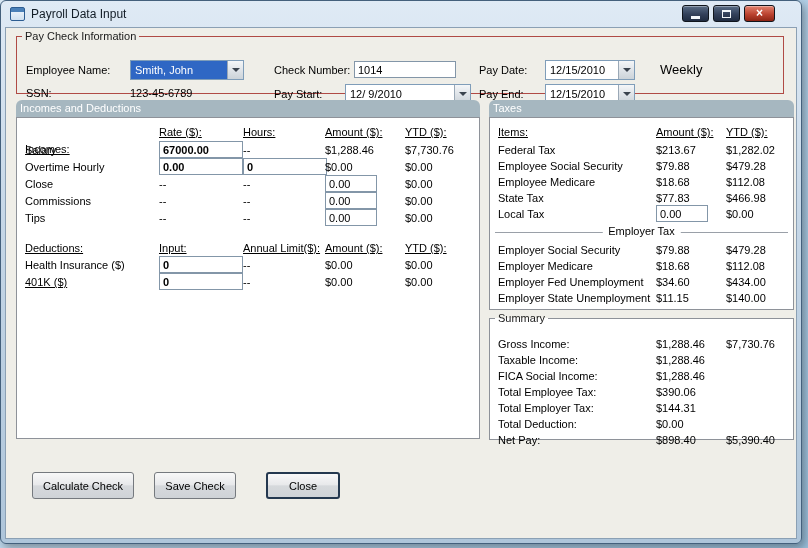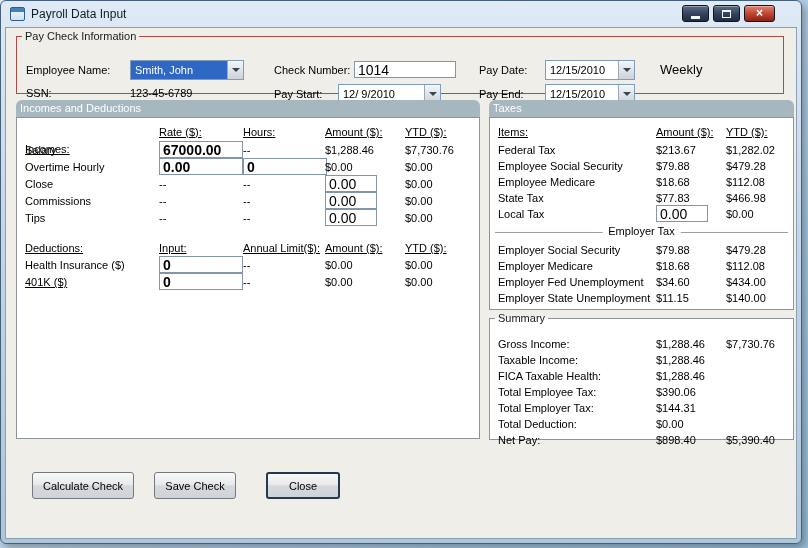--- a/index.html
+++ b/index.html
@@ -38,21 +38,21 @@
     position:absolute; left:4px; top:26px; right:4px; bottom:4px;
     background:#efeee8; border:1px solid #8ba0b4;
   }
   fieldset { position:absolute; margin:0; padding:0; }
   legend { font-size:11px; color:#1a1a1a; padding:0 3px; margin-left:5px; white-space:nowrap; }
   .paycheck { left:10px; top:2px; width:768px; height:64px; border:1px solid #b04a45; }
   .lbl { position:absolute; font-size:11px; color:#000; white-space:nowrap; }
   .bold-lbl { font-weight:normal; font-size:13px; }
   .tb {
     position:absolute; height:17px; border:1px solid #8396a8; background:#fff;
-    font-family:"Liberation Sans", sans-serif; font-size:14px; padding:0 3px; color:#000;
+    font-family:"Liberation Sans", sans-serif; font-size:11px; padding:0 3px; color:#000;
   }
   .w102 { width:102px; } .w62 { width:84px;font-weight:bold; } .w52 { width:52px; }
   .combo {
     position:absolute; height:20px; border:1px solid #7f9db9; background:#fff;
     display:flex; cursor:pointer;
   }
   .combo.sel { background:#2f67c4; }
   .combo-text { flex:1; font-size:11px; padding:3px 4px; color:#000; white-space:nowrap; overflow:hidden; }
   .combo.sel .combo-text { color:#fff; }
   .combo-btn {
@@ -125,21 +125,21 @@
             <div class="tri"></div>
           </div>
       </div>
 
       <span class="lbl bold-lbl" style="left:643px;top:20px">Weekly</span>
 
       <span class="lbl" style="left:9px;top:45px">SSN:</span>
       <span class="lbl" style="left:113px;top:45px">123-45-6789</span>
 
       <span class="lbl" style="left:257px;top:46px">Pay Start:</span>
-      <div class="combo" style="left:321px;top:42px;width:103px">
+      <div class="combo" style="left:328px;top:42px;width:126px">
         <span class="combo-text">12/ 9/2010</span>
         <div class="combo-btn">
             <div class="tri"></div>
           </div>
       </div>
 
       <span class="lbl" style="left:462px;top:46px">Pay End:</span>
       <div class="combo" style="left:528px;top:42px;width:90px">
         <span class="combo-text">12/15/2010</span>
         <div class="combo-btn">
@@ -255,21 +255,21 @@
     <fieldset class="summary">
       <legend>Summary</legend>
 
       <span class="pl" style="left:8px;top:14px">Gross Income:</span>
       <span class="pl" style="left:166px;top:14px">$1,288.46</span>
       <span class="pl" style="left:236px;top:14px">$7,730.76</span>
 
       <span class="pl" style="left:8px;top:30px">Taxable Income:</span>
       <span class="pl" style="left:166px;top:30px">$1,288.46</span>
 
-      <span class="pl" style="left:8px;top:46px">FICA Taxable Health:</span>
+      <span class="pl" style="left:8px;top:46px">FICA Social Income:</span>
       <span class="pl" style="left:166px;top:46px">$1,288.46</span>
 
       <span class="pl" style="left:8px;top:62px">Total Employee Tax:</span>
       <span class="pl" style="left:166px;top:62px">$390.06</span>
 
       <span class="pl" style="left:8px;top:78px">Total Employer Tax:</span>
       <span class="pl" style="left:166px;top:78px">$144.31</span>
 
       <span class="pl" style="left:8px;top:94px">Total Deduction:</span>
       <span class="pl" style="left:166px;top:94px">$0.00</span>

